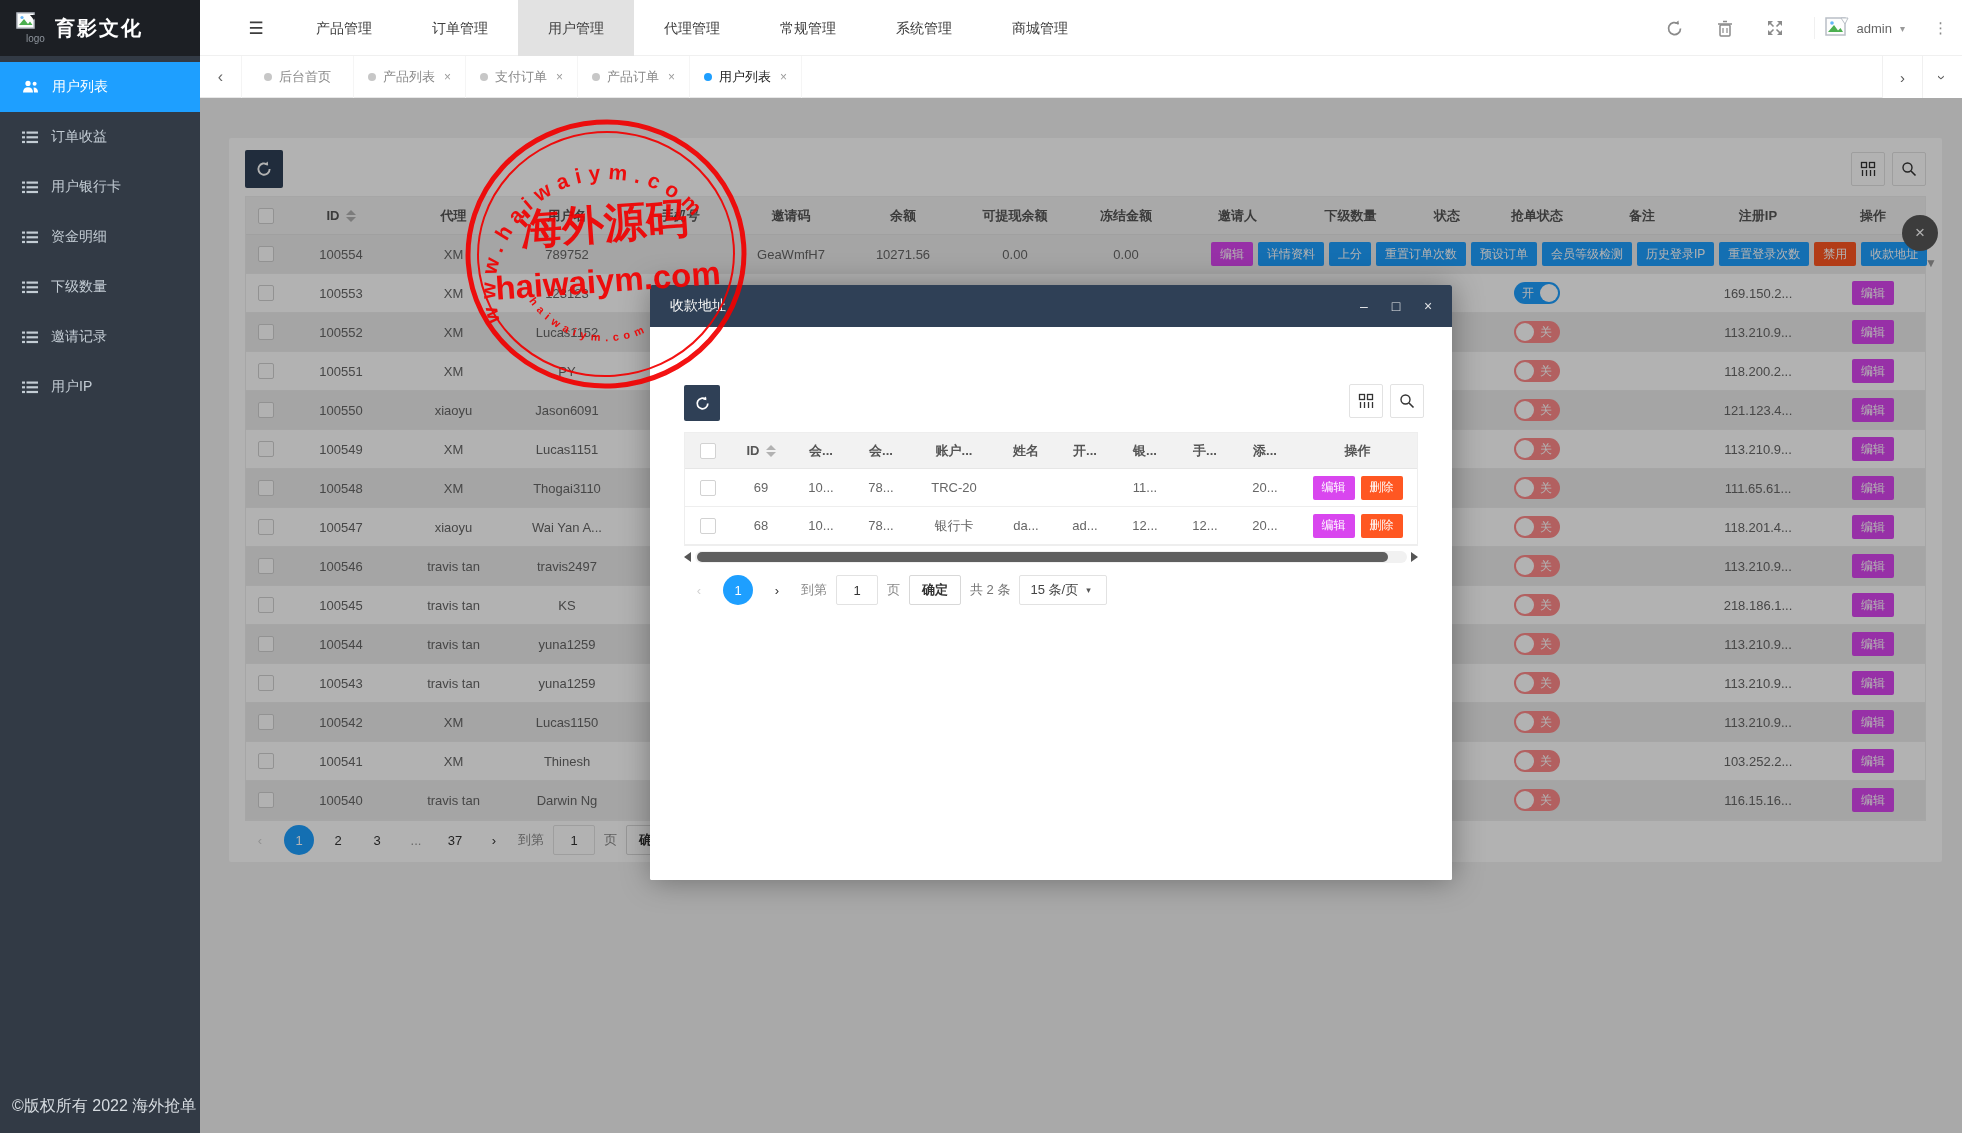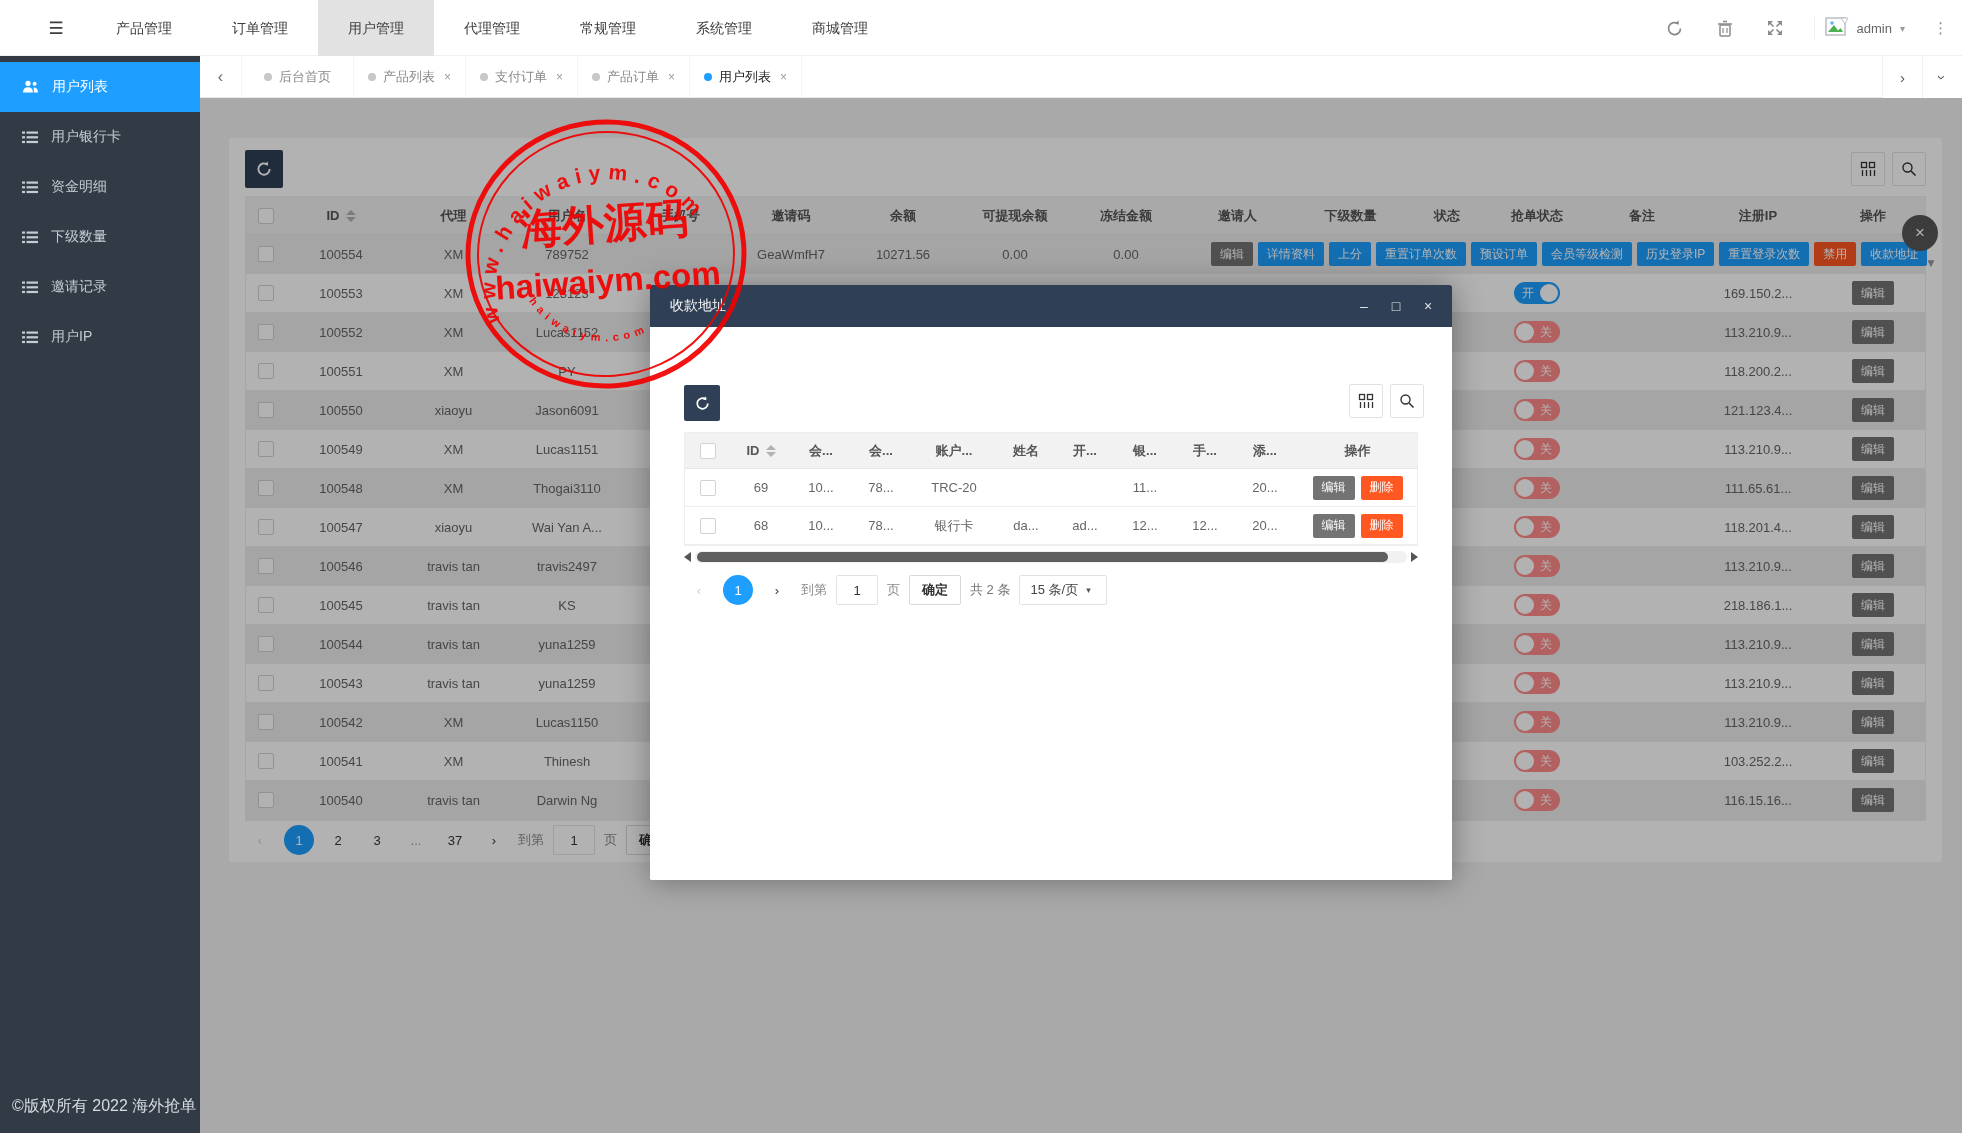--- a/index.html
+++ b/index.html
@@ -62,21 +62,21 @@
   .g-row.stripe { background:#ececec; }
   .cell { display:flex; align-items:center; justify-content:center; font-size:13px; color:#666; overflow:hidden; white-space:nowrap; flex:none; height:100%; }
   .chk { width:16px; height:16px; border:1px solid #d2d2d2; border-radius:2px; background:#fff; cursor:pointer; }
   .sorts { display:inline-flex; flex-direction:column; gap:2px; margin-left:6px; cursor:pointer; }
   .sorts i { width:0; height:0; border-left:5px solid transparent; border-right:5px solid transparent; display:block; }
   .sorts .up { border-bottom:5px solid #b2b2b2; }
   .sorts .dn { border-top:5px solid #b2b2b2; }
 
   .btn { display:inline-flex; align-items:center; justify-content:center; height:24px; padding:0 9px; border-radius:2px; color:#fff; font-size:12px; cursor:pointer; white-space:nowrap; }
   .btn.blue { background:#1E9FFF; }
-  .btn.green { background:#737373; }
+  .btn.green { background:#d946ef; }
   .btn.red { background:#FF5722; }
 
   .actions-cell { display:flex; align-items:center; gap:5px; padding-left:30px; flex:none; height:100%; }
 
   .switch { width:46px; height:22px; border-radius:11px; position:relative; cursor:pointer; flex:none; }
   .switch .knob { position:absolute; top:2px; width:18px; height:18px; border-radius:50%; background:#fff; }
   .switch .sw-t { position:absolute; top:0; line-height:22px; font-size:12px; color:#fff; }
   .switch.on { background:#1E9FFF; }
   .switch.on .knob { right:2px; }
   .switch.on .sw-t { left:8px; }
@@ -127,20 +127,32 @@
 
   
   .stamp { position:absolute; left:458px; top:112px; width:296px; height:284px; z-index:100; opacity:.92; pointer-events:none; transform:rotate(-4deg); }
 
   svg { display:block; }
 </style>
 </head>
 <body>
 
 <div class="navbar">
+  <div class="logo-box">
+    <div class="logo-broken">
+      <svg width="22" height="20" viewBox="0 0 22 20">
+        <rect x="1" y="1" width="17" height="15" fill="#fdfdfd" stroke="#b9bfc6" stroke-width="1.5"></rect>
+        <path d="M3 13 L8 7 L12 12 L14 9.5 L16.5 13 Z" fill="#4caf50"></path>
+        <circle cx="6" cy="5.5" r="1.6" fill="#64b5f6"></circle>
+        <path d="M14 3 L21 3 L18 8 Z" fill="#1c1f24"></path>
+      </svg>
+      <span class="logo-alt">logo</span>
+    </div>
+    <span class="brand">育影文化</span>
+  </div>
   <div class="nav-burger">☰</div>
   <div class="nav-menu">
       <div class="nav-item">产品管理</div>
       <div class="nav-item">订单管理</div>
       <div class="nav-item active">用户管理</div>
       <div class="nav-item">代理管理</div>
       <div class="nav-item">常规管理</div>
       <div class="nav-item">系统管理</div>
       <div class="nav-item">商城管理</div>
     </div>
@@ -231,20 +243,35 @@
       <div class="side-item active">
         <span>
           <svg width="17" height="14" viewBox="0 0 17 14">
             <circle cx="6" cy="3.4" r="2.6" fill="currentColor"></circle>
             <path d="M1 12.5 C1 9 3 7.2 6 7.2 C9 7.2 11 9 11 12.5 Z" fill="currentColor"></path>
             <circle cx="12.6" cy="3.8" r="2" fill="currentColor"></circle>
             <path d="M11.6 7.6 C14.3 7.6 16 9.2 16 12.5 L12 12.5" fill="currentColor"></path>
           </svg>
         </span>
         <span>用户列表</span>
+      </div>
+      <div class="side-item">
+        <span>
+          <svg width="16" height="13" viewBox="0 0 16 13">
+            <g fill="currentColor">
+              <rect x="0" y="0.5" width="3" height="2.2"></rect>
+              <rect x="4.5" y="0.5" width="11.5" height="2.2"></rect>
+              <rect x="0" y="5.2" width="3" height="2.2"></rect>
+              <rect x="4.5" y="5.2" width="11.5" height="2.2"></rect>
+              <rect x="0" y="9.9" width="3" height="2.2"></rect>
+              <rect x="4.5" y="9.9" width="11.5" height="2.2"></rect>
+            </g>
+          </svg>
+        </span>
+        <span>订单收益</span>
       </div>
       <div class="side-item">
         <span>
           <svg width="16" height="13" viewBox="0 0 16 13">
             <g fill="currentColor">
               <rect x="0" y="0.5" width="3" height="2.2"></rect>
               <rect x="4.5" y="0.5" width="11.5" height="2.2"></rect>
               <rect x="0" y="5.2" width="3" height="2.2"></rect>
               <rect x="4.5" y="5.2" width="11.5" height="2.2"></rect>
               <rect x="0" y="9.9" width="3" height="2.2"></rect>

